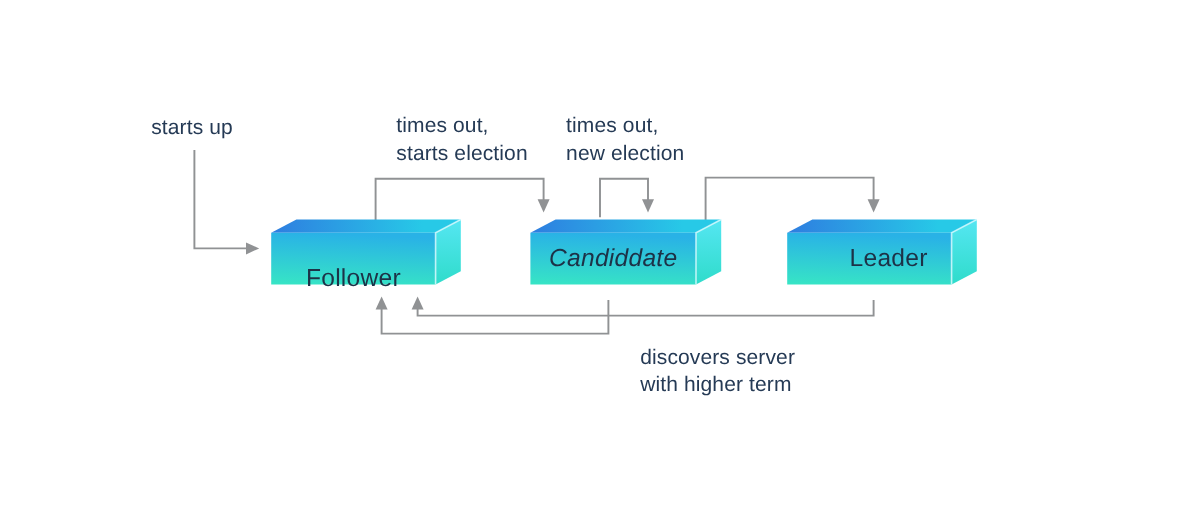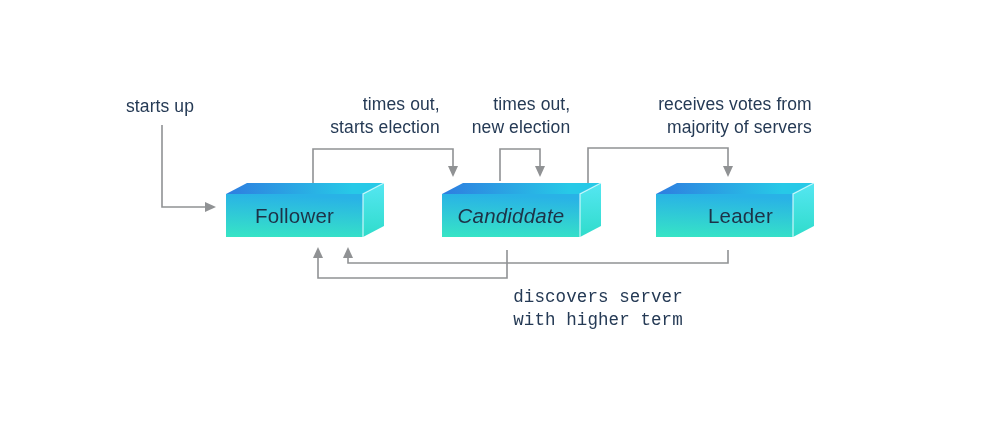--- a/index.html
+++ b/index.html
@@ -22,21 +22,21 @@
     stroke-linejoin: miter;
   }
   .edge-highlight {
     stroke-width: 1.4px;
     stroke-opacity: 0.75;
     fill: none;
   }
   .annotation {
     position: absolute;
     transform: translate(-50%, -50%);
-    text-align: right;
+    text-align: left;
     white-space: pre-line;
     font-size: 17.5px;
     line-height: 23px;
     color: #253a55;
     letter-spacing: 0.1px;
   }
   .node-label {
     position: absolute;
     display: flex;
     align-items: center;
@@ -113,27 +113,25 @@
     </g>
 
     <g>
       <polygon points="656,194 677,183 814,183 793,194" fill="url(#gradTop)"></polygon>
       <polygon points="793,194 814,183 814,226 793,237" fill="url(#gradSide)"></polygon>
       <polygon points="656,194 793,194 793,237 656,237" fill="url(#gradFront)"></polygon>
       <path class="edge-highlight" d="M793,237 L793,194 L814,183" stroke="#dffbff"></path>
     </g>
   </svg>
 
-  <div class="node-label" style="left:226px; top:194px; width:137px; height:43px;">Follower</div>
+  <div class="node-label" style="left:226px; top:210px; width:137px; height:43px;">Follower</div>
   <div class="node-label" style="left:442px; top:194px; width:138px; height:43px;font-style:italic;">Candiddate</div>
   <div class="node-label" style="left:656px; top:194px; width:137px; height:43px;padding-left:16px;">Leader</div>
 
   <div class="annotation" style="left:160px; top:106px;">starts up</div>
   <div class="annotation" style="left:385px; top:116px;">times out,
 starts election</div>
   <div class="annotation" style="left:521px; top:116px;">times out,
 new election</div>
-  <div class="annotation" style="left:735px; top:116px;">receives votes from
-majority of servers</div>
-  <div class="annotation" style="left:598px; top:309px;font-family:Liberation Mono, monospace;">discovers server
+  <div class="annotation" style="left:598px; top:309px;">discovers server
 with higher term</div>
 
 </div>
 
 </body></html>

